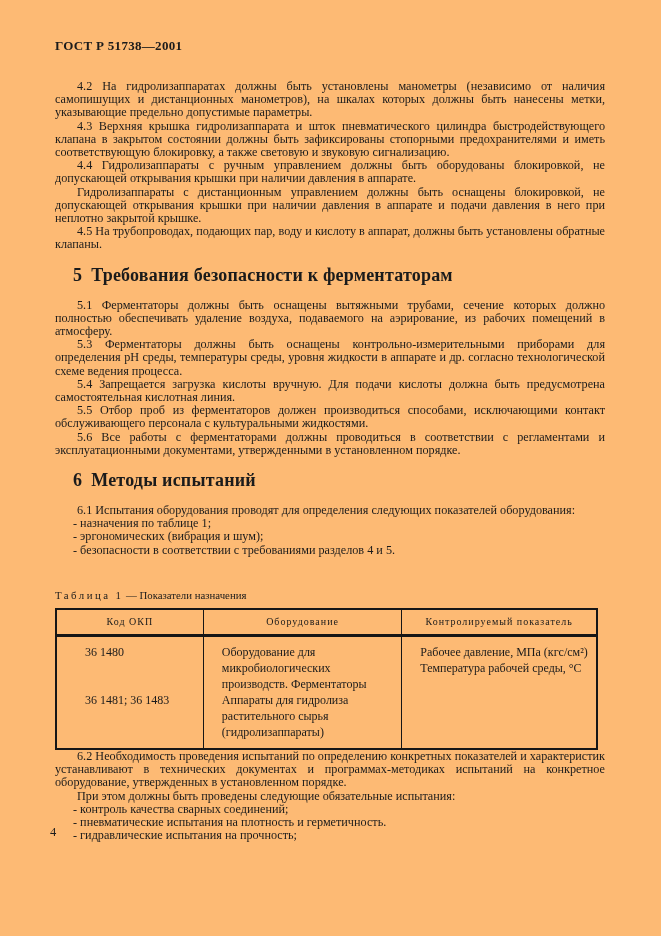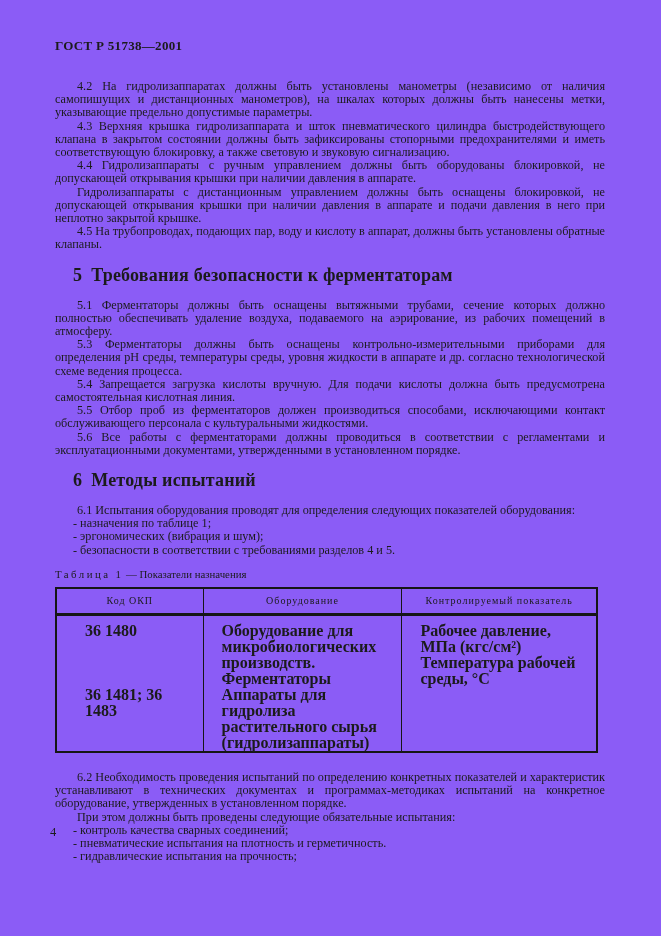--- a/index.html
+++ b/index.html
@@ -1,21 +1,21 @@
 <!DOCTYPE html>
 <html lang="ru"><head>
 <meta charset="utf-8">
 <style>
   * { margin: 0; padding: 0; box-sizing: border-box; }
   html, body { background: #ffffff; }
   .page {
     position: relative;
     width: 661px;
     height: 936px;
-    background: #8b5cf6;
+    background: #fdba74;
     font-family: "Liberation Serif", "DejaVu Serif", serif;
     color: #1b1b1b;
     overflow: hidden;
   }
   .content {
     position: absolute;
     left: 55px;
     top: 38px;
     width: 550px;
   }
@@ -41,21 +41,21 @@
   }
   h2.section-heading {
     font-size: 18px;
     font-weight: bold;
     margin: 13px 0 13px 0;
     text-indent: 18px;
     letter-spacing: 0.2px;
   }
   h2.section-heading .h-num { margin-right: 9px; }
   .table-caption {
-    margin-top: 11px;
+    margin-top: 32px;
     margin-bottom: 7px;
     font-size: 10.8px;
     text-align: left;
   }
   .table-caption .cap-word { letter-spacing: 2.5px; }
   .table-caption .cap-num { margin-left: 5px; }
   .table-caption .cap-rest { margin-left: 5px; }
   table.data-table {
     width: 543px;
     border-collapse: collapse;
@@ -68,31 +68,30 @@
     font-weight: normal;
     font-size: 10px;
     letter-spacing: 1px;
     text-align: center;
     padding: 6px 4px 7px 4px;
     border-bottom: 3px solid #161616;
     border-left: 1px solid #161616;
   }
   table.data-table th:first-child { border-left: none; }
   table.data-table td {
-    font-size: 16px;
+    font-size: 12px;
     line-height: 16px;
     vertical-align: top;
     border-left: 1px solid #161616;
     padding: 0 8px 0 18px;
-    font-weight: bold;
   }
   table.data-table td:first-child { border-left: none; padding-left: 28px; }
   table.data-table tr.body-row-1 td { padding-top: 7px; }
-  table.data-table tr.body-row-2 td { }
-  .after-table { margin-top: 18px; }
+  table.data-table tr.body-row-2 td { padding-bottom: 8px; }
+  .after-table { margin-top: 0; }
   .page-number {
     position: absolute;
     left: 50px;
     top: 825px;
     font-size: 12.5px;
   }
 </style>
 </head>
 <body>
 

